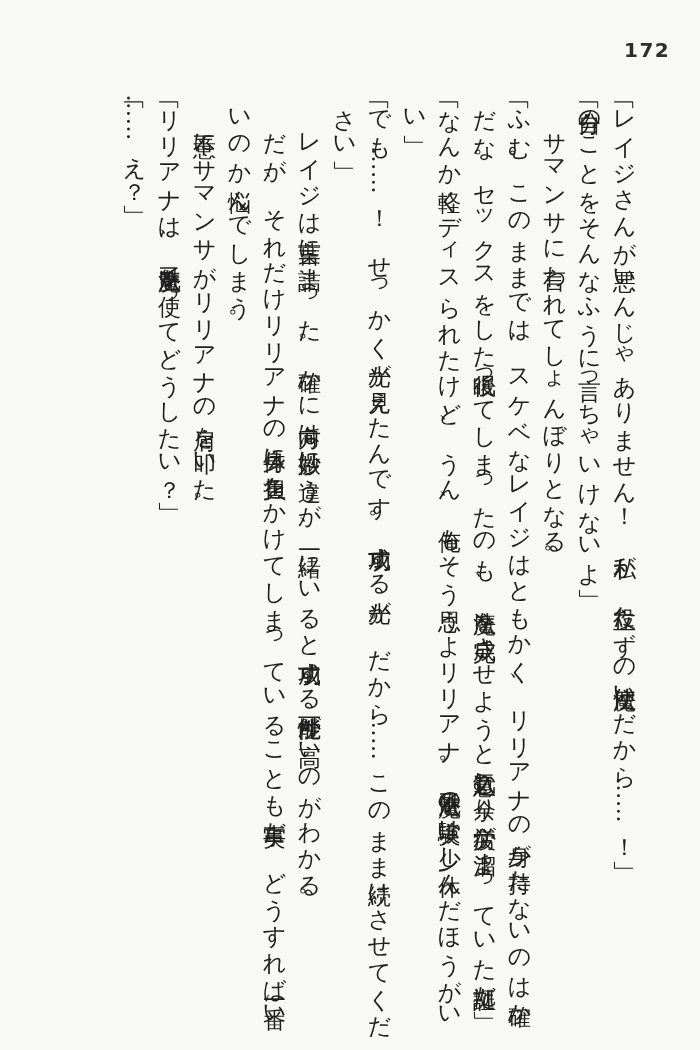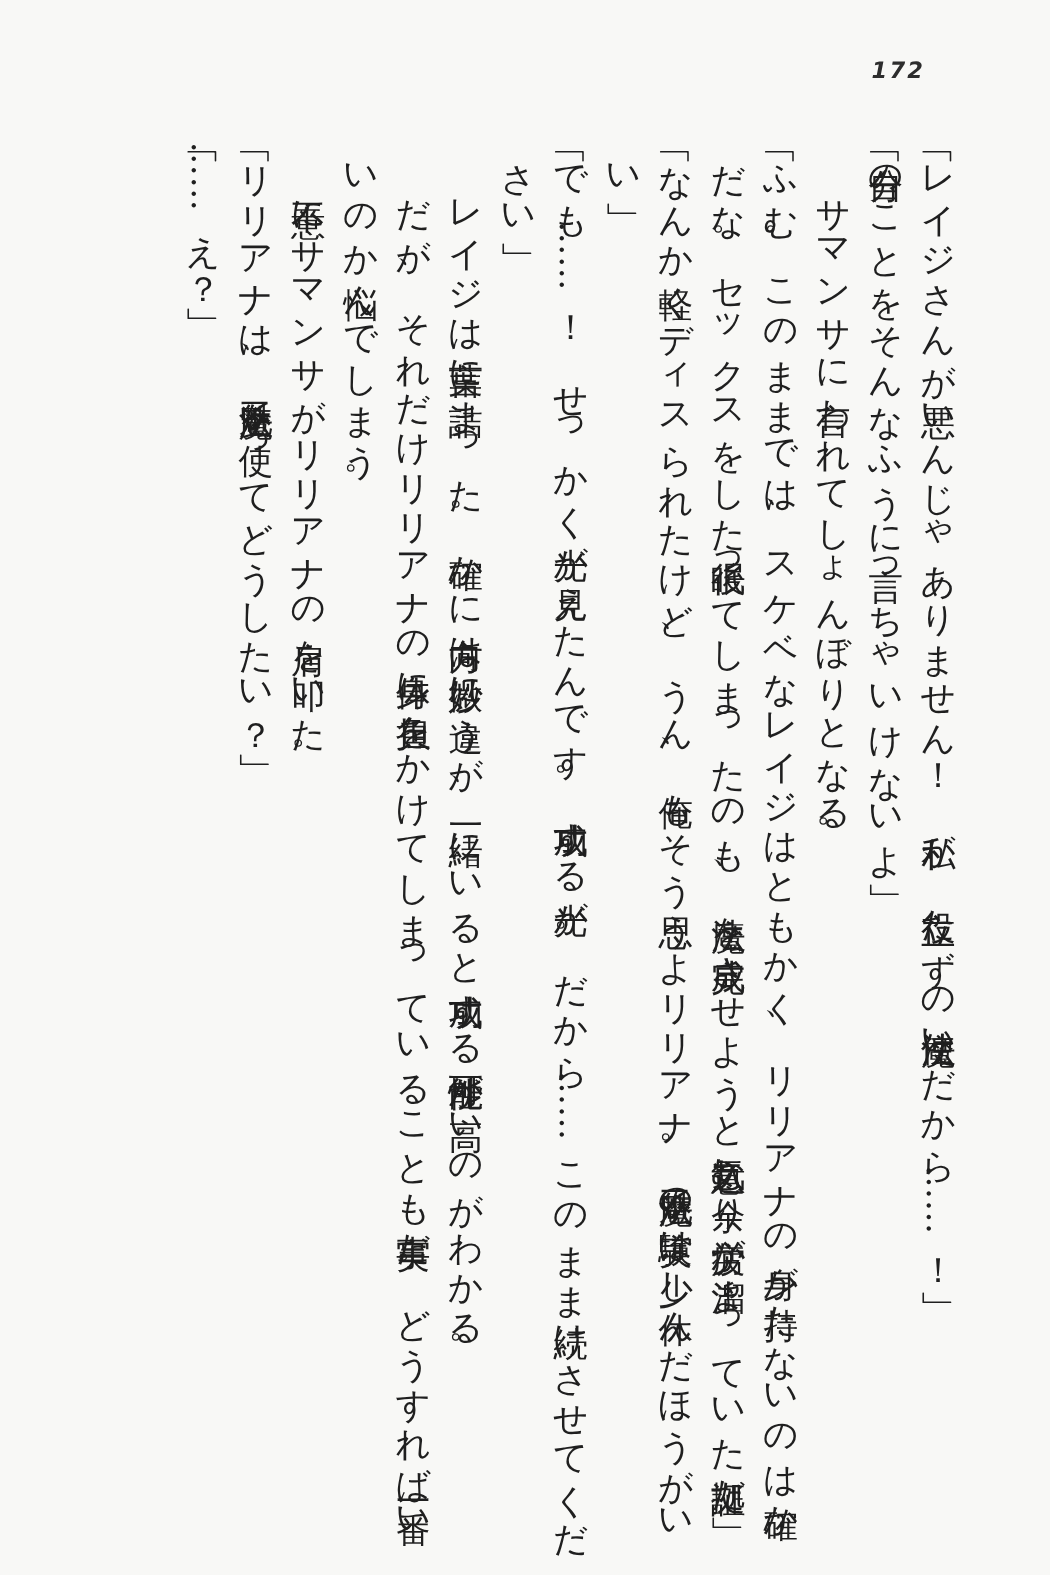--- a/index.html
+++ b/index.html
@@ -12,27 +12,26 @@
   .page {
     position: relative;
     width: 700px;
     height: 1050px;
     background: #f8f8f6;
     overflow: hidden;
   }
   .page-number {
     position: absolute;
     top: 38px;
-    left: 581px;
+    left: 624px;
     font-family: "DejaVu Sans", "Liberation Sans", sans-serif;
     font-weight: 600;
-    font-size: 15px;
+    font-size: 20px;
     letter-spacing: 1.5px;
     color: #2d2d2d;
-    font-style: italic;
   }
   .text-block {
     position: absolute;
     top: 94px;
     right: 58px;
     height: 938px;
     writing-mode: vertical-rl;
     text-orientation: mixed;
     font-family: "DejaVu Serif", "Liberation Serif", serif;
     font-size: 23px;

